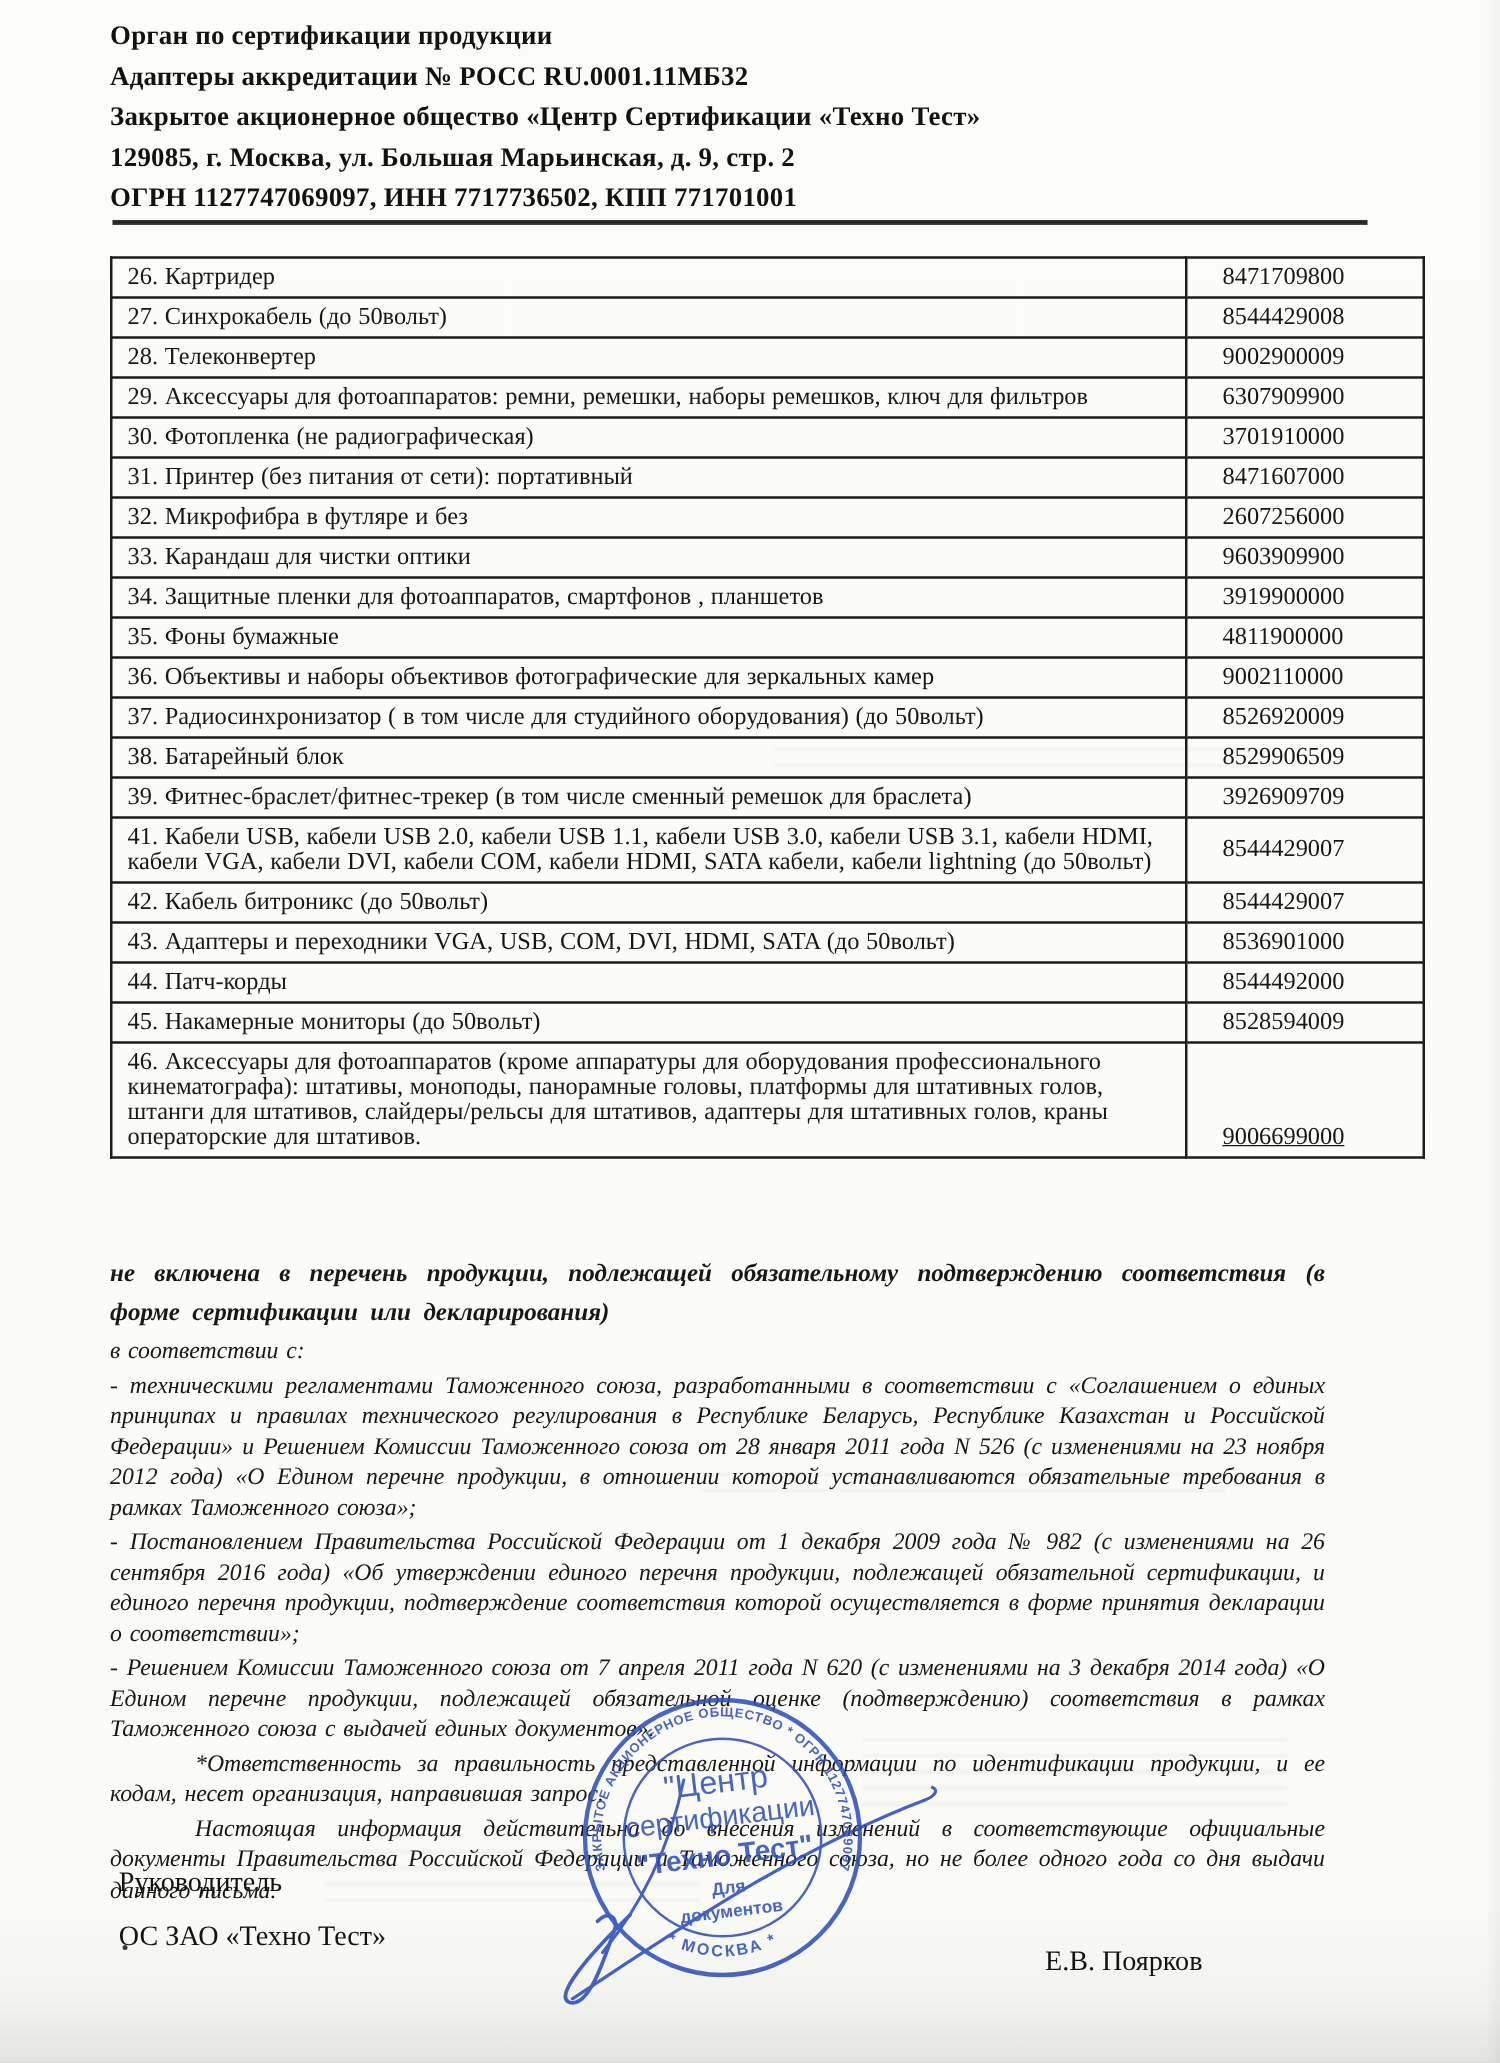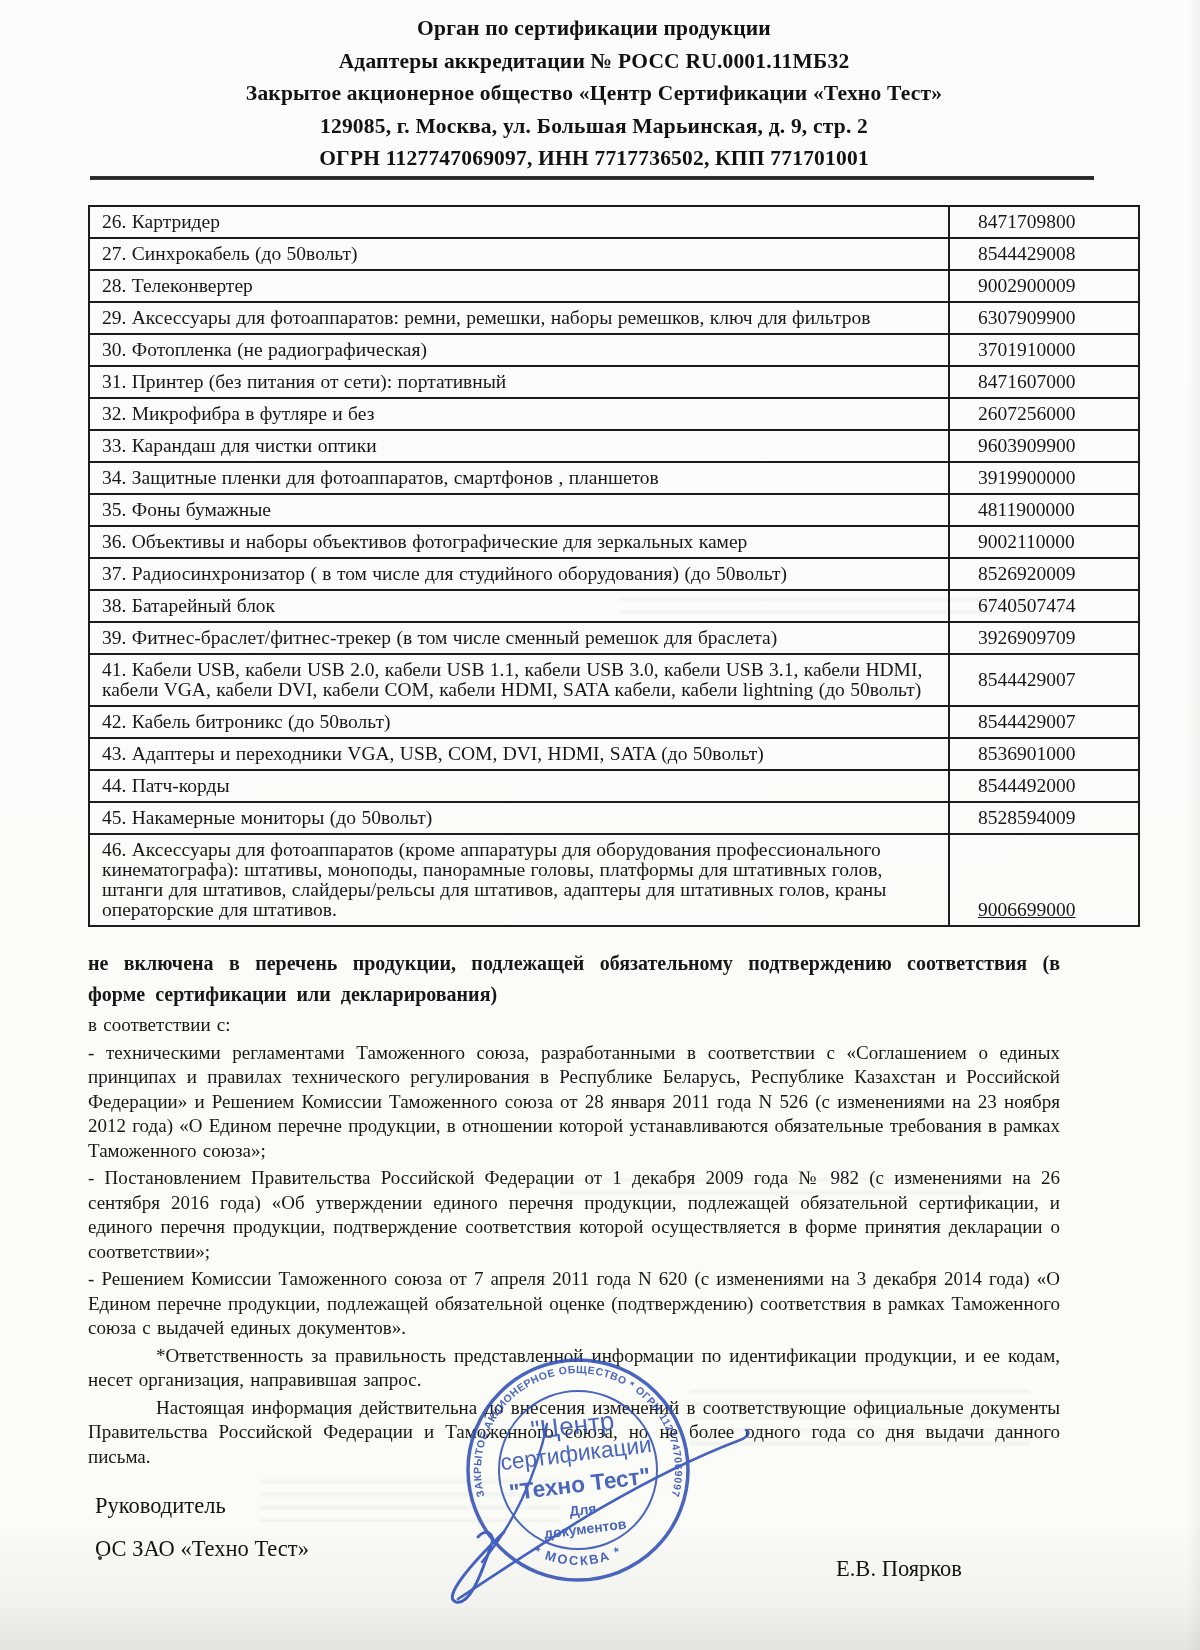--- a/index.html
+++ b/index.html
@@ -5,43 +5,43 @@
   html,body { margin:0; padding:0; background:#d8d8d6; }
   .page {
     position:relative; width:1200px; height:1650px; margin:0 auto;
     background:linear-gradient(180deg,#fcfcfa 0%, #fbfbf8 92%, #f2f2ef 97%, #e3e3e0 100%);
     font-family:"Liberation Serif","DejaVu Serif",serif;
     color:#171715; overflow:hidden;
   }
   
   .letterhead {
     position:absolute; top:12px; left:88px; width:1012px;
-    text-align:center; font-weight:bold; font-size:21.5px; line-height:32.5px;
+    text-align:left; font-weight:bold; font-size:21.5px; line-height:32.5px;
     letter-spacing:.2px; color:#121210;
   }
   .rule {
     position:absolute; left:90px; top:176px; width:1004px; height:4px;
     background:linear-gradient(180deg,#3a3a38,#1f1f1d 55%,#4a4a48);
   }
   
   table.products {
     position:absolute; left:88px; top:205px; width:1052px;
     border-collapse:collapse; table-layout:fixed;
     font-size:19.5px; line-height:20px;
   }
   table.products td {
     border:2px solid #1c1c1a; padding:5px 8px 5px 12px; vertical-align:middle;
     word-spacing:.5px;
   }
   table.products td.code { width:152px; padding-left:28px; }
   table.products tr:last-child td.code { vertical-align:bottom; padding-bottom:5px;text-decoration:underline; }
   
   .body-text {
-    position:absolute; left:88px; top:948px; width:972px;
-    font-size:19px; line-height:24.5px; text-align:justify; word-spacing:1.5px;
+    position:absolute; left:88px; top:1004px; width:972px;
+    font-size:19px; line-height:24.5px; text-align:justify; word-spacing:1.5px;font-style:italic;
   }
   .body-text p { margin:0 0 3px 0; }
   .bold-note { font-weight:bold; font-size:20px; line-height:31px; word-spacing:5px; }
   .indent { text-indent:68px; }
   
   .sig-role {
     position:absolute; left:95px; top:1484px; font-size:22.5px; line-height:43px;
     color:#131311;
   }
   .signer { position:absolute; left:836px; top:1556px; font-size:22.5px; color:#131311; }
@@ -132,21 +132,21 @@
           <td class="code">9002110000</td>
         </tr>
 
         <tr>
           <td class="name">37. Радиосинхронизатор ( в том числе для студийного оборудования) (до 50вольт)</td>
           <td class="code">8526920009</td>
         </tr>
 
         <tr>
           <td class="name">38. Батарейный блок</td>
-          <td class="code">6740507474</td>
+          <td class="code">8529906509</td>
         </tr>
 
         <tr>
           <td class="name">39. Фитнес-браслет/фитнес-трекер (в том числе сменный ремешок для браслета)</td>
           <td class="code">3926909709</td>
         </tr>
 
 
         <tr>
           <td class="name">41. Кабели USB, кабели USB 2.0, кабели USB 1.1, кабели USB 3.0, кабели USB 3.1, кабели HDMI, кабели VGA, кабели DVI, кабели COM, кабели HDMI, SATA кабели, кабели lightning (до 50вольт)</td>

